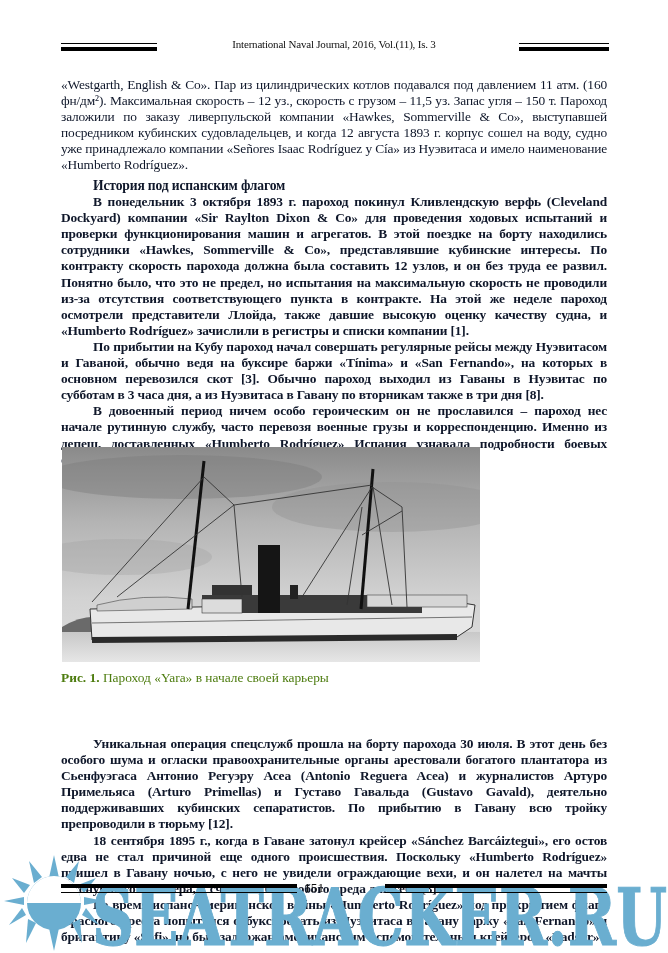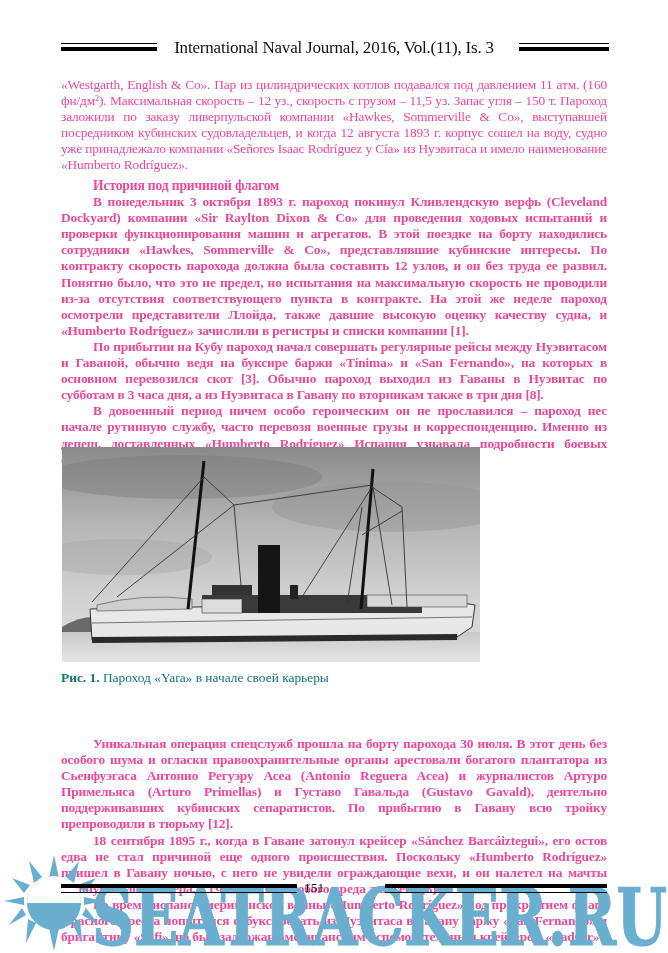--- a/index.html
+++ b/index.html
@@ -7,46 +7,46 @@
     width: 668px; height: 953px; position: relative; overflow: hidden;
     font-family: "DejaVu Serif", "Liberation Serif", serif;
     color: #1a1a1a;
   }
   .rule-pair { position: absolute; }
   .rule-pair .thin { position: absolute; left: 0; right: 0; height: 1px; background: #000; }
   .rule-pair .thick { position: absolute; left: 0; right: 0; height: 4px; background: #000; }
 
   .header-title {
     position: absolute; top: 38px; left: 160px; width: 348px; text-align: center;
-    font-family: "Liberation Serif", serif; font-size: 17px; color: #111;
+    font-family: "Liberation Serif", serif; font-size: 11px; color: #111;
     letter-spacing: -0.2px;
   }
 
   .text-block {
     position: absolute; left: 61px; width: 546px;
     font-family: "Liberation Serif", serif;
     font-size: 13.4px; line-height: 16.1px; text-align: justify;
     letter-spacing: -0.15px;
-    color: #ec4899;
+    color: #0f172a;
   }
   .text-block p { margin: 0; }
   .text-block p.indent { text-indent: 32px; font-weight: bold; }
   .section-heading {
     font-weight: bold; text-indent: 32px; margin: 0; font-size: 13.6px;
   }
 
   .figure {
     position: absolute; left: 62px; top: 447px; width: 418px; height: 215px;
     background: #cfcfcf; overflow: hidden;
   }
   .figure svg { display: block; }
 
   .caption {
     position: absolute; left: 61px; top: 670px; width: 546px;
-    font-family: "Liberation Serif", serif; font-size: 13.4px; color: #0f766e;
+    font-family: "Liberation Serif", serif; font-size: 13.4px; color: #4d7c0f;
   }
   .caption b { font-weight: bold; }
 
   .page-number {
     position: absolute; top: 880px; left: 304px; width: 30px; text-align: left;
     font-family: Liberation Serif, serif; font-size: 13.4px; color: #111;
   }
 
   .watermark {
     position: absolute; left: 4px; top: 853px; width: 668px; height: 100px;
@@ -64,21 +64,21 @@
 <div class="rule-pair" style="left:519px; top:43px; width:90px; height:8px;">
   <div class="thin" style="top:0;"></div>
   <div class="thick" style="top:4px;"></div>
 </div>
 
 <div class="text-block" style="top:77px;">
   <p>«Westgarth, English &amp; Co». Пар из цилиндрических котлов подавался под давлением 11 атм. (160 фн/дм²). Максимальная скорость – 12 уз., скорость с грузом – 11,5 уз. Запас угля – 150 т. Пароход заложили по заказу ливерпульской компании «Hawkes, Sommerville &amp; Co», выступавшей посредником кубинских судовладельцев, и когда 12 августа 1893 г. корпус сошел на воду, судно уже принадлежало компании «Señores Isaac Rodríguez y Cía» из Нуэвитаса и имело наименование «Humberto Rodríguez».</p>
 </div>
 
 <div class="text-block" style="top:178px;">
-  <p class="section-heading">История под причиной флагом</p>
+  <p class="section-heading">История под испанским флагом</p>
   <p class="indent">В понедельник 3 октября 1893 г. пароход покинул Кливлендскую верфь (Cleveland Dockyard) компании «Sir Raylton Dixon &amp; Co» для проведения ходовых испытаний и проверки функционирования машин и агрегатов. В этой поездке на борту находились сотрудники «Hawkes, Sommerville &amp; Co», представлявшие кубинские интересы. По контракту скорость парохода должна была составить 12 узлов, и он без труда ее развил. Понятно было, что это не предел, но испытания на максимальную скорость не проводили из-за отсутствия соответствующего пункта в контракте. На этой же неделе пароход осмотрели представители Ллойда, также давшие высокую оценку качеству судна, и «Humberto Rodríguez» зачислили в регистры и списки компании [1].</p>
   <p class="indent">По прибытии на Кубу пароход начал совершать регулярные рейсы между Нуэвитасом и Гаваной, обычно ведя на буксире баржи «Tínima» и «San Fernando», на которых в основном перевозился скот [3]. Обычно пароход выходил из Гаваны в Нуэвитас по субботам в 3 часа дня, а из Нуэвитаса в Гавану по вторникам также в три дня [8].</p>
   <p class="indent">В довоенный период ничем особо героическим он не прославился – пароход нес начале рутинную службу, часто перевозя военные грузы и корреспонденцию. Именно из депеш, доставленных «Humberto Rodríguez» Испания узнавала подробности боевых операций в восточной части Кубы.</p>
 </div>
 
 <div class="figure" title="Black-and-white photograph of a steamship with two masts and a single funnel">
   <svg width="418" height="215" viewBox="0 0 418 215">
     <defs>
       <linearGradient id="sky" x1="0" y1="0" x2="0" y2="1">
         <stop offset="0" stop-color="#8a8a8a"></stop>

